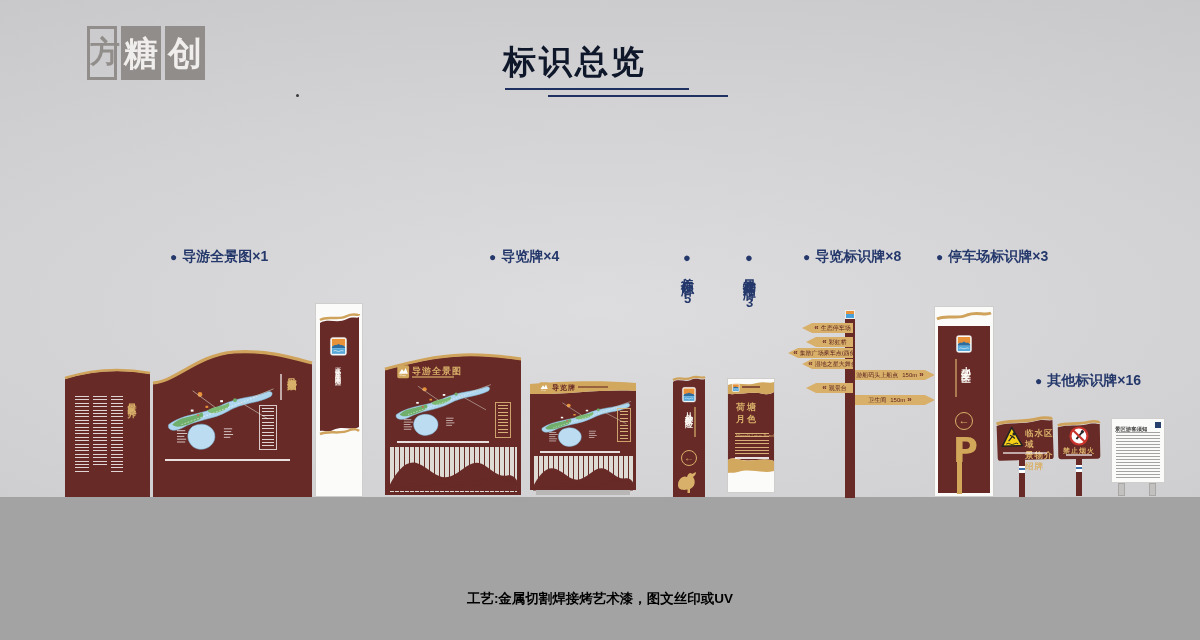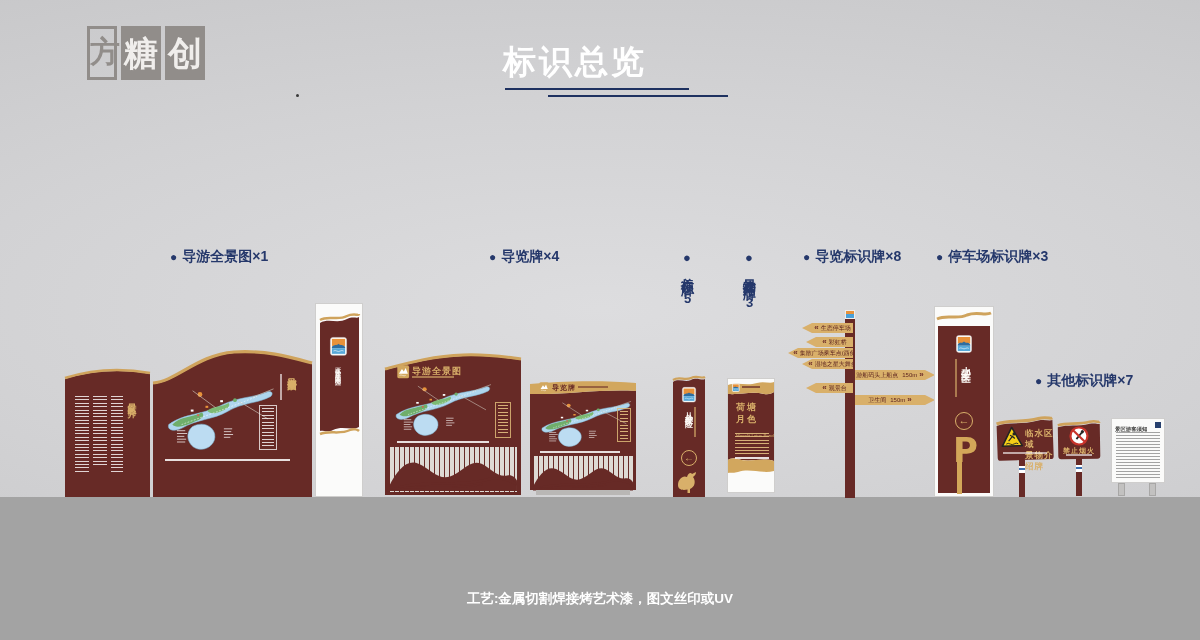--- a/index.html
+++ b/index.html
@@ -12,21 +12,21 @@
   .ground{left:0;top:497px;width:1200px;height:143px;background:#a3a3a3;}
   .speck{left:296px;top:94px;width:3px;height:3px;background:#3a3a3a;border-radius:50%;}
   
   .brand{left:87px;top:26px;display:flex;gap:4px;}
   .brand .ch{width:40px;height:54px;line-height:54px;text-align:center;font-size:34px;font-weight:bold;
              font-family:"DejaVu Serif",serif;background:#918d8a;color:#f0eeec;}
   .brand .ch.first{width:30px;background:transparent;color:#918d8a;border:3px solid #918d8a;
                    box-sizing:border-box;line-height:46px;font-size:30px;}
   
   .page-title{left:0;top:40px;width:1150px;text-align:center;font-size:33px;font-weight:bold;
-              color:#ffffff;letter-spacing:3px;}
+              color:#0f172a;letter-spacing:3px;}
   .tline{height:2px;background:#1e3160;}
   .tline1{left:505px;top:88px;width:184px;}
   .tline2{left:548px;top:95px;width:180px;}
   
   .glabel{color:#25386b;font-size:14px;font-weight:600;white-space:nowrap;display:flex;align-items:center;gap:5px;}
   .glabel .dot{font-size:12px;}
   .glabel-v{color:#25386b;font-size:13px;font-weight:600;display:flex;flex-direction:column;align-items:center;gap:3px;}
   .glabel-v .vtxt{writing-mode:vertical-rl;text-orientation:upright;letter-spacing:2px;}
   
   .maroon{background:#672a26;}
@@ -51,21 +51,21 @@
   .blade-left{clip-path:polygon(100% 0,10px 0,0 50%,10px 100%,100% 100%);padding-left:8px;}
   .blade-right{clip-path:polygon(0 0,calc(100% - 10px) 0,100% 50%,calc(100% - 10px) 100%,0 100%);padding-right:8px;}
   .fp-post{background:#672a26;}
   .fp-cap{background:linear-gradient(#e8923a 0 45%,#4aa0d8 45% 100%);border:1px solid #eee;box-sizing:border-box;}
   
   .ring{border:1.5px solid #d9b06a;border-radius:50%;color:#d9b06a;text-align:center;box-sizing:border-box;}
   
   .plq-post{width:6px;background:#672a26;}
   .plq-band{position:absolute;left:0;width:6px;height:7px;
             background:linear-gradient(#fff 0 2px,#3a6fb0 2px 4.5px,#fff 4.5px 7px);}
-  .footer-note{left:0;top:590px;width:1200px;text-align:center;font-size:13.5px;font-weight:bold;color:#ffffff;}
+  .footer-note{left:0;top:590px;width:1200px;text-align:center;font-size:13.5px;font-weight:bold;color:#000000;}
   .t-scale{display:inline-block;transform-origin:0 0;}
 </style>
 </head>
 <body>
 
 <svg aria-hidden="true" style="position:absolute;width:0;height:0;overflow:hidden">
   <defs>
     <g id="logo-chip">
       <rect x="0.5" y="0.5" width="19" height="21" rx="3" fill="#fff" stroke="#d8d5d2" stroke-width="0.6"></rect>
       <rect x="2.2" y="2.2" width="15.6" height="8.3" fill="#e8923a"></rect>
@@ -145,21 +145,21 @@
   <div class="abs glabel" style="left:803px;top:248px">
     <span class="dot">●</span>
     <span>导览标识牌×8</span>
   </div>
   <div class="abs glabel" style="left:936px;top:248px">
     <span class="dot">●</span>
     <span>停车场标识牌×3</span>
   </div>
   <div class="abs glabel" style="left:1035px;top:372px">
     <span class="dot">●</span>
-    <span>其他标识牌×7</span>
+    <span>其他标识牌×16</span>
   </div>
 
   <div class="abs" style="left:62px;top:340px;width:300px;height:157px">
     <svg class="abs" style="left:0;top:0" width="300" height="157" viewBox="0 0 300 157">
       <path d="M3,39 C25,32 55,28 88,34 L88,157 L3,157 Z" fill="#672a26"></path>
       <path d="M3,38 C25,31 55,27 88,33" stroke="#cfa35c" stroke-width="2.5" fill="none"></path>
       <path d="M91,44 C115,42 135,16 172,13 C205,11 228,18 250,24 L250,157 L91,157 Z" fill="#672a26"></path>
       <path d="M91,43 C115,41 135,15 172,12 C205,10 228,17 250,23" stroke="#cfa35c" stroke-width="3.2" fill="none"></path>
       <use href="#lake-map" transform="translate(103,47) scale(0.92,0.94)"></use>
     </svg>

